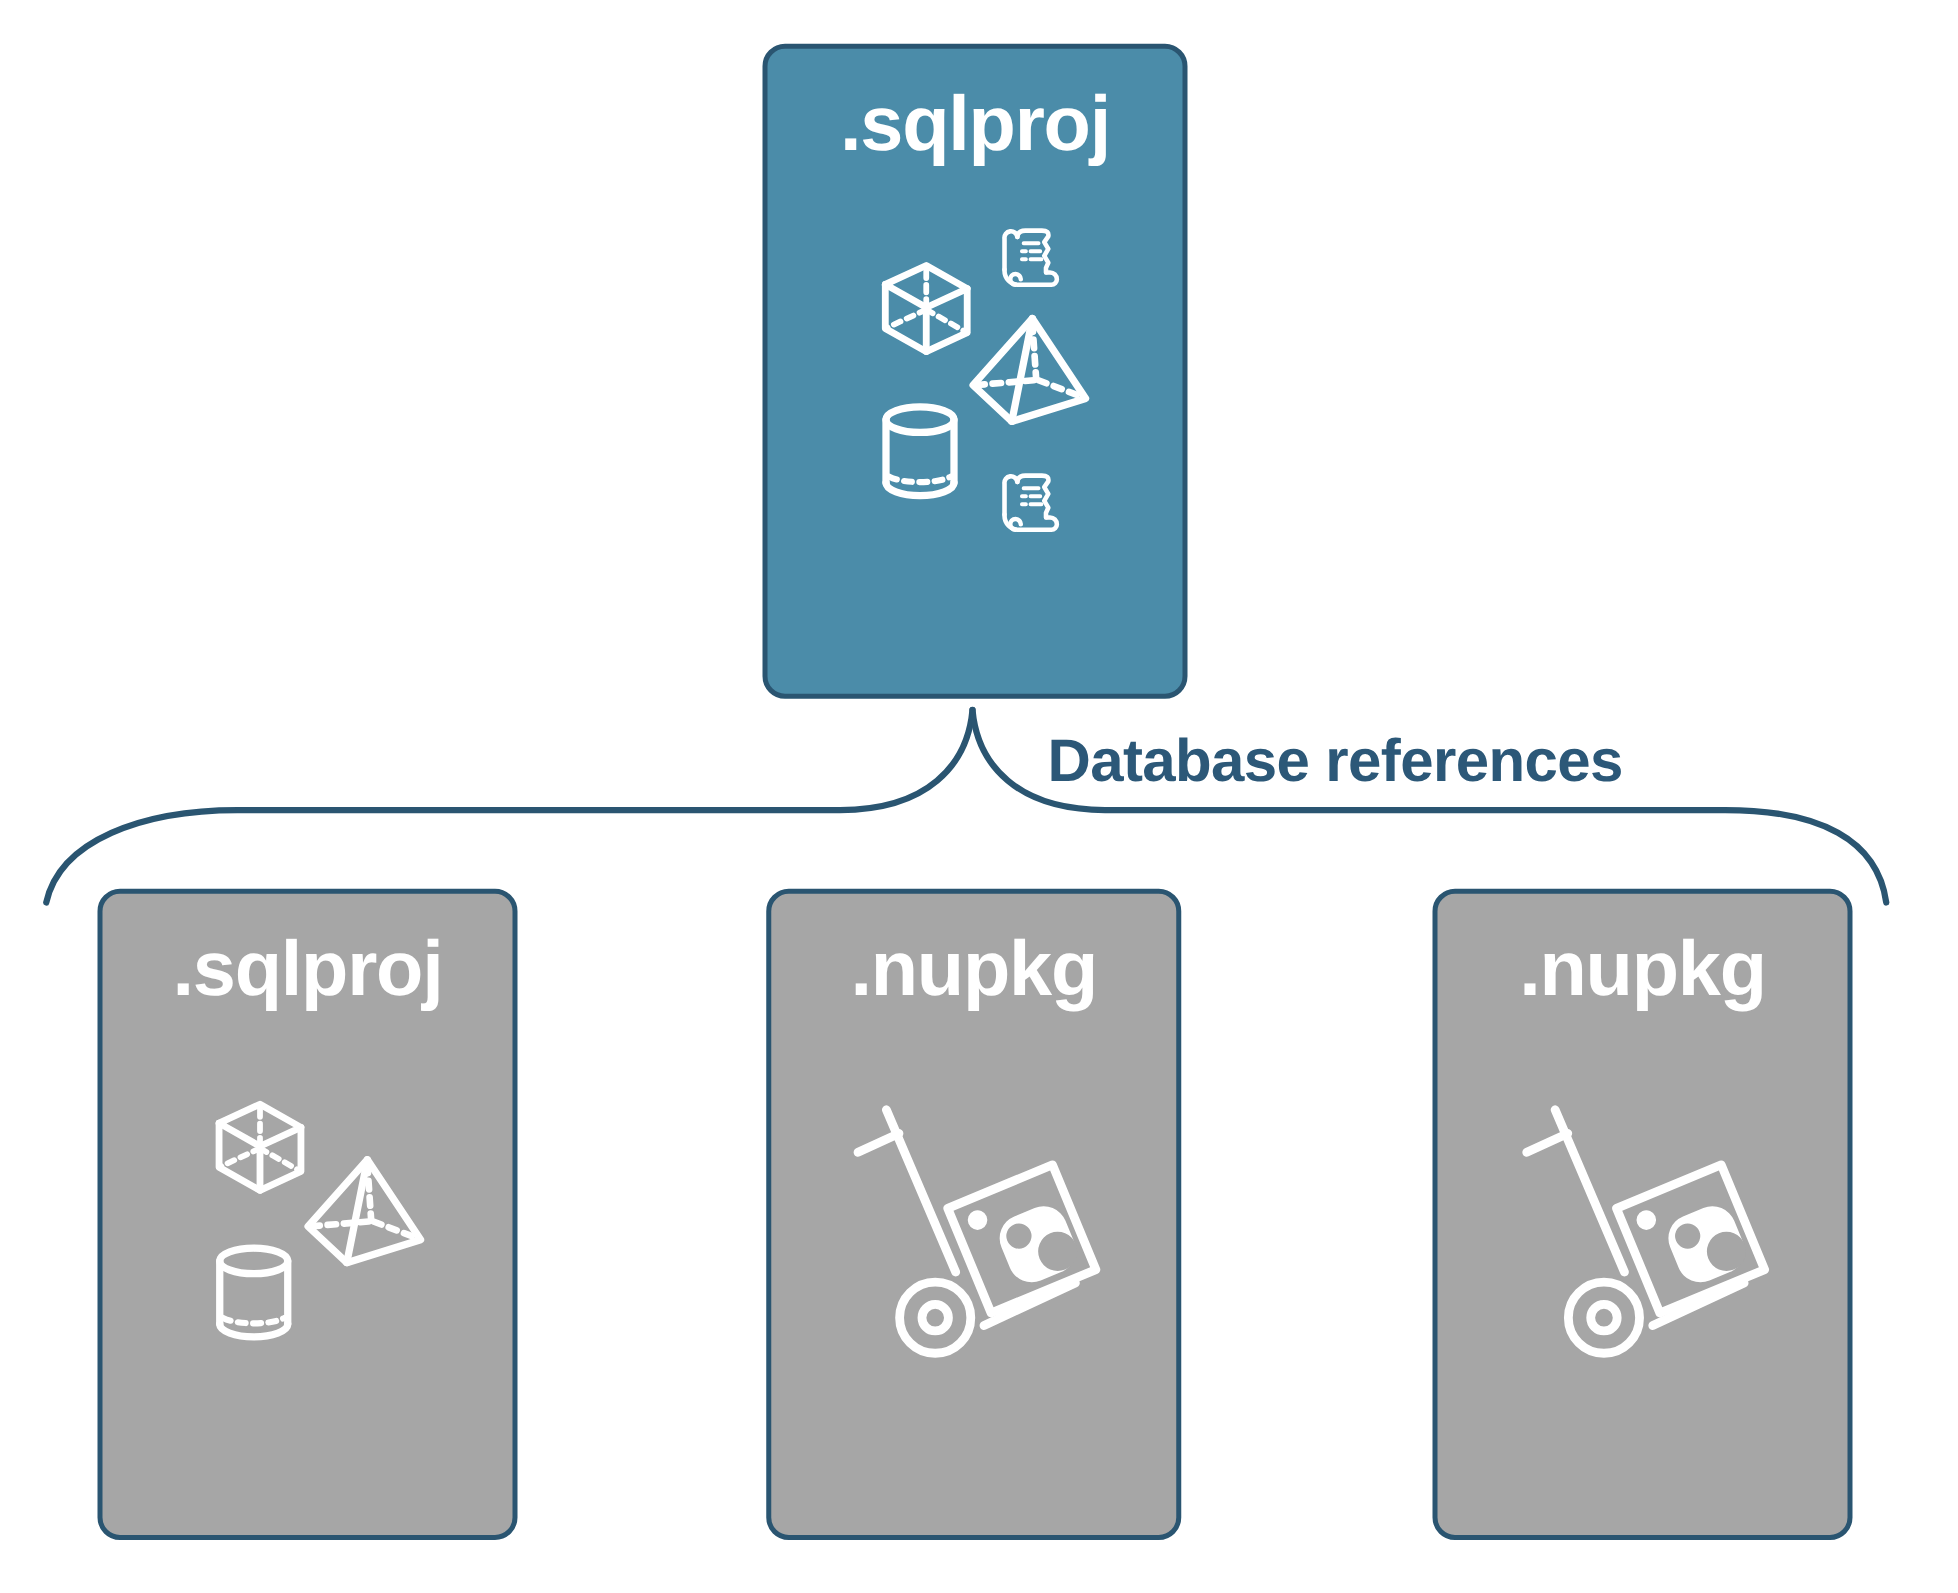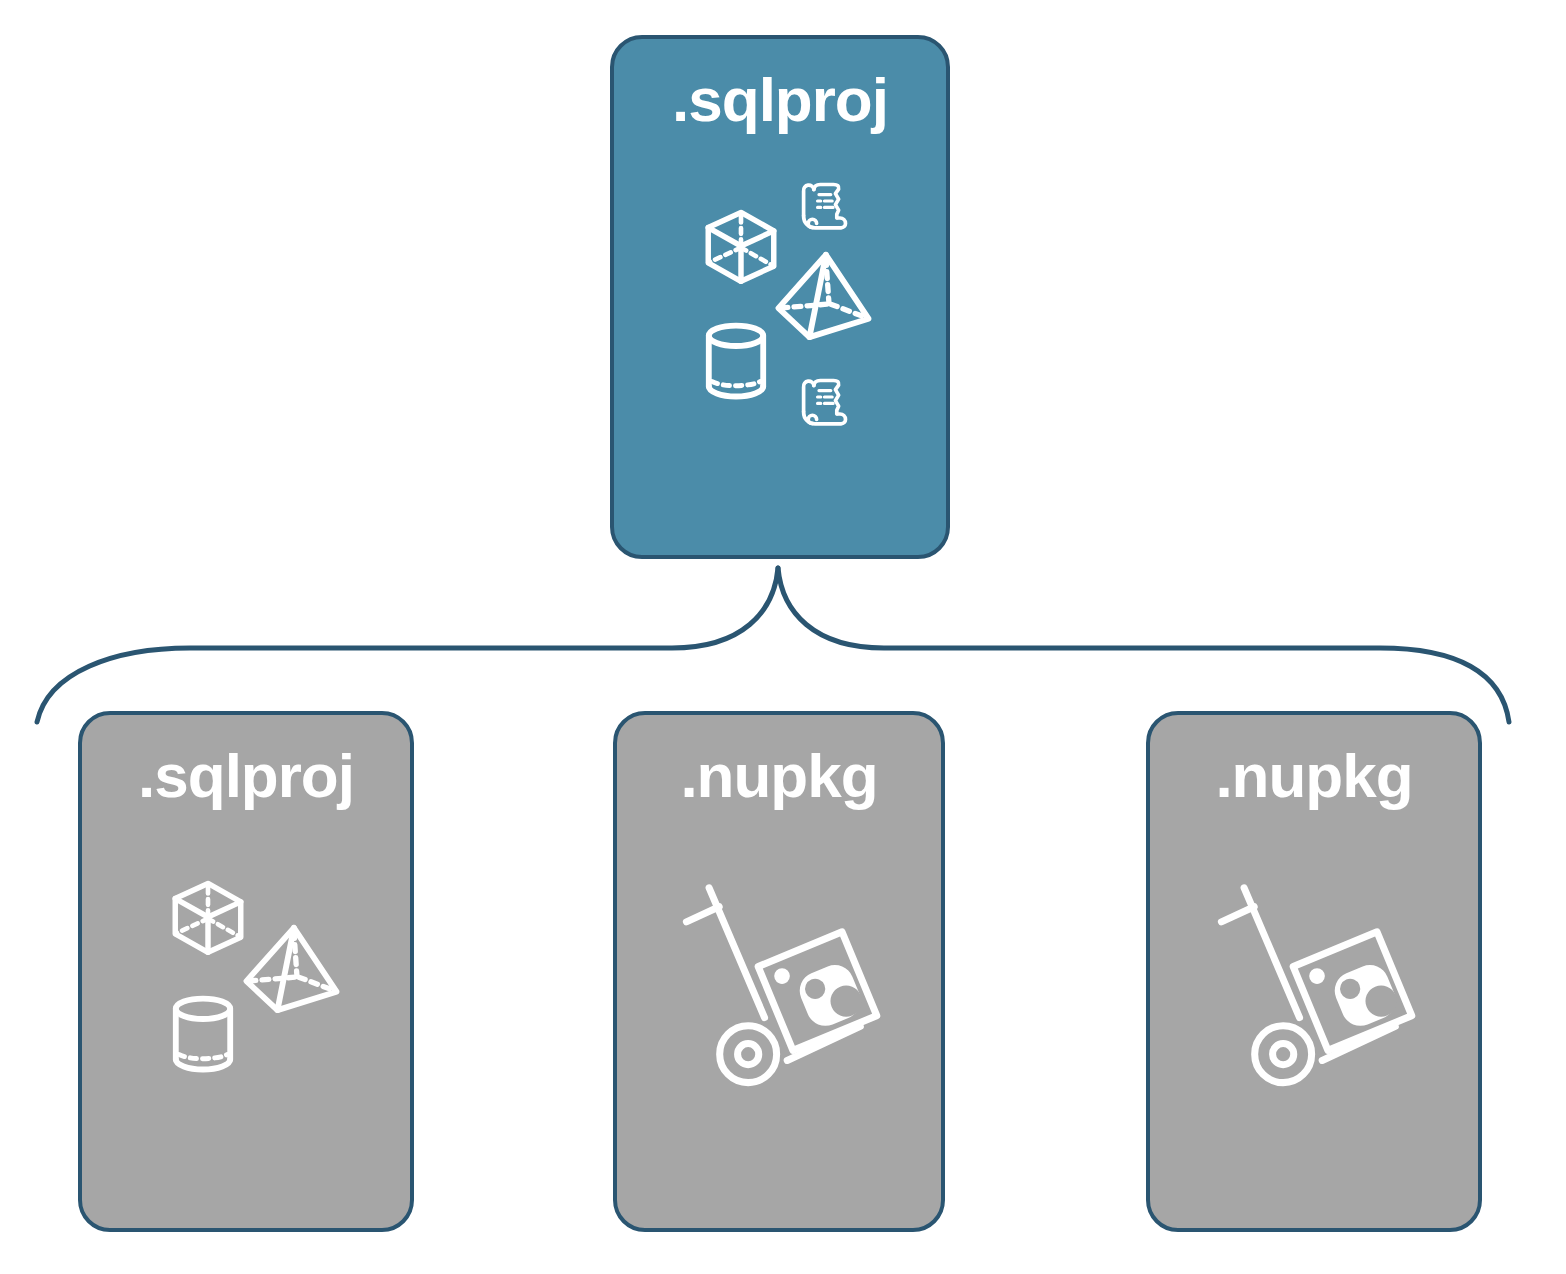--- a/index.html
+++ b/index.html
@@ -11,21 +11,21 @@
     --icon:#FFFFFF;
     --title-text:#FFFFFF;
     --background:#FFFFFF;
   }
   html,body{margin:0;padding:0;background:var(--background);}
   .canvas{
     position:relative;width:1566px;height:1274px;background:var(--background);
     font-family:"Liberation Sans",sans-serif;overflow:hidden;
   }
   .node{
-    position:absolute;border:4.5px solid var(--outline);border-radius:32px;
+    position:absolute;border:4.5px solid var(--outline);border-radius:18px;
     box-sizing:border-box;
   }
   .node.root{background:var(--root-fill);}
   .node.child{background:var(--child-fill);}
   .node-title{
     font-weight:700;font-size:62px;line-height:1;color:var(--title-text);
     text-align:center;padding-top:30px;letter-spacing:-1px;
   }
   .icon{position:absolute;}
   .icon svg{display:block;width:100%;height:100%;}
@@ -115,20 +115,21 @@
         </g>
       </svg>
     </div>
   </div>
 
   <svg class="brace" viewBox="0 0 1500 190">
     <path d="M758 18 C754 62 722 98 652 98 L170 98 C94 98 28 122 17 172"></path>
     <path d="M758 18 C762 62 794 98 864 98 L1360 98 C1436 98 1482 122 1489 172"></path>
   </svg>
 
+  <div class="connector-label">Database references</div>
 
   <div class="node child" style="left:78px;top:711px;width:336px;height:521px;">
     <div class="node-title">.sqlproj</div>
 
     <div class="icon" style="left:83px;top:160px;width:86px;height:84px;">
       <svg viewBox="0 0 100 100">
         <g class="stroke" stroke-width="6.5">
           <path d="M11 28 L50 10 L89 32 L50 50 Z"></path>
           <path d="M11 28 L11 70 L50 92 L89 74 L89 32"></path>
           <path d="M50 50 L50 92"></path>

